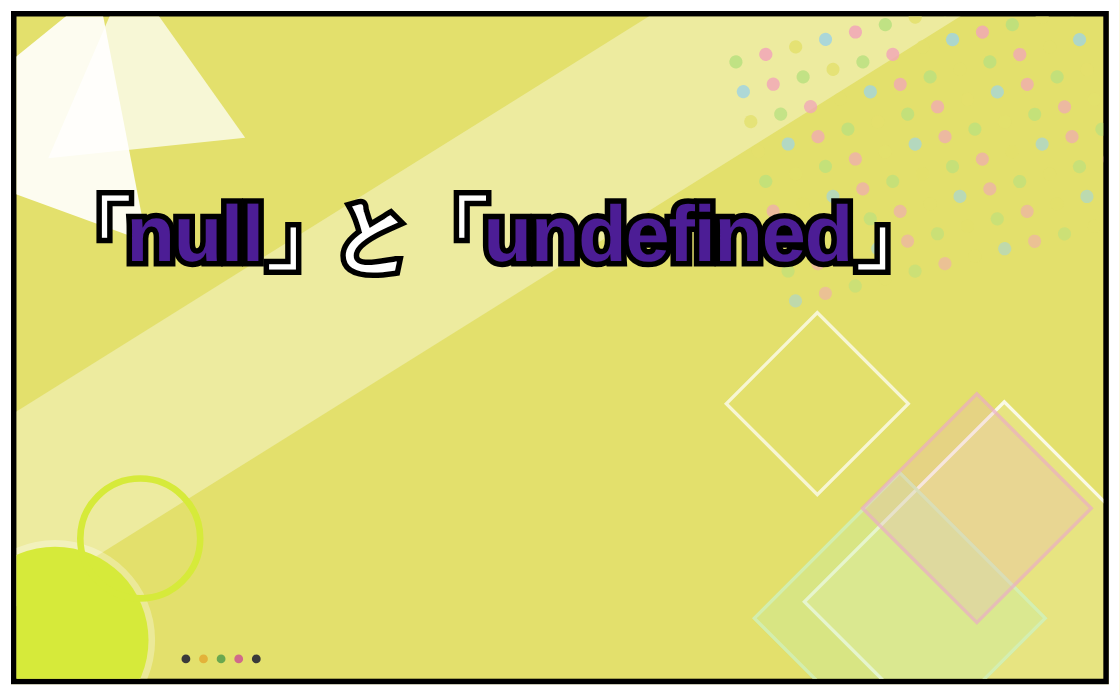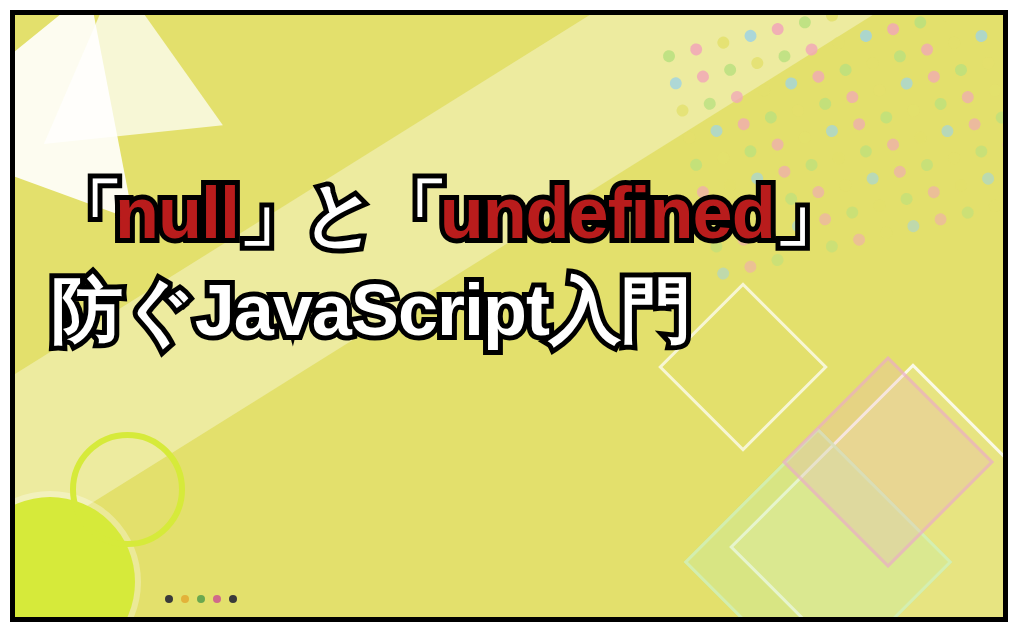--- a/index.html
+++ b/index.html
@@ -63,21 +63,21 @@
     font-weight: 900;
     font-size: 72px;
     line-height: 1.35;
     letter-spacing: -1px;
     color: #fff;
     -webkit-text-stroke: 10px #000;
     paint-order: stroke fill;
     white-space: nowrap;
   }
   .headline .row { display:block; }
-  .headline .hl { color: #b91c1c; }
+  .headline .hl { color: #4c1d95; }
   .headline .bracket { letter-spacing: -8px; }
 </style>
 </head>
 <body>
 
 <div class="canvas">
 
   <div class="tri tri1"></div>
   <div class="tri tri2"></div>
 
@@ -201,16 +201,15 @@
       <span class="db2"></span>
       <span class="db3"></span>
       <span class="db4"></span>
       <span class="db5"></span>
   </div>
 
   <div class="headline">
     <span class="row">
       <span class="bracket">「</span><span class="hl">null</span><span class="bracket">」</span><span>と</span><span class="bracket">「</span><span class="hl">undefined</span><span class="bracket">」</span>
     </span>
-    <span class="row">防ぐJavaScript入門</span>
   </div>
 
 </div>
 
 </body></html>

